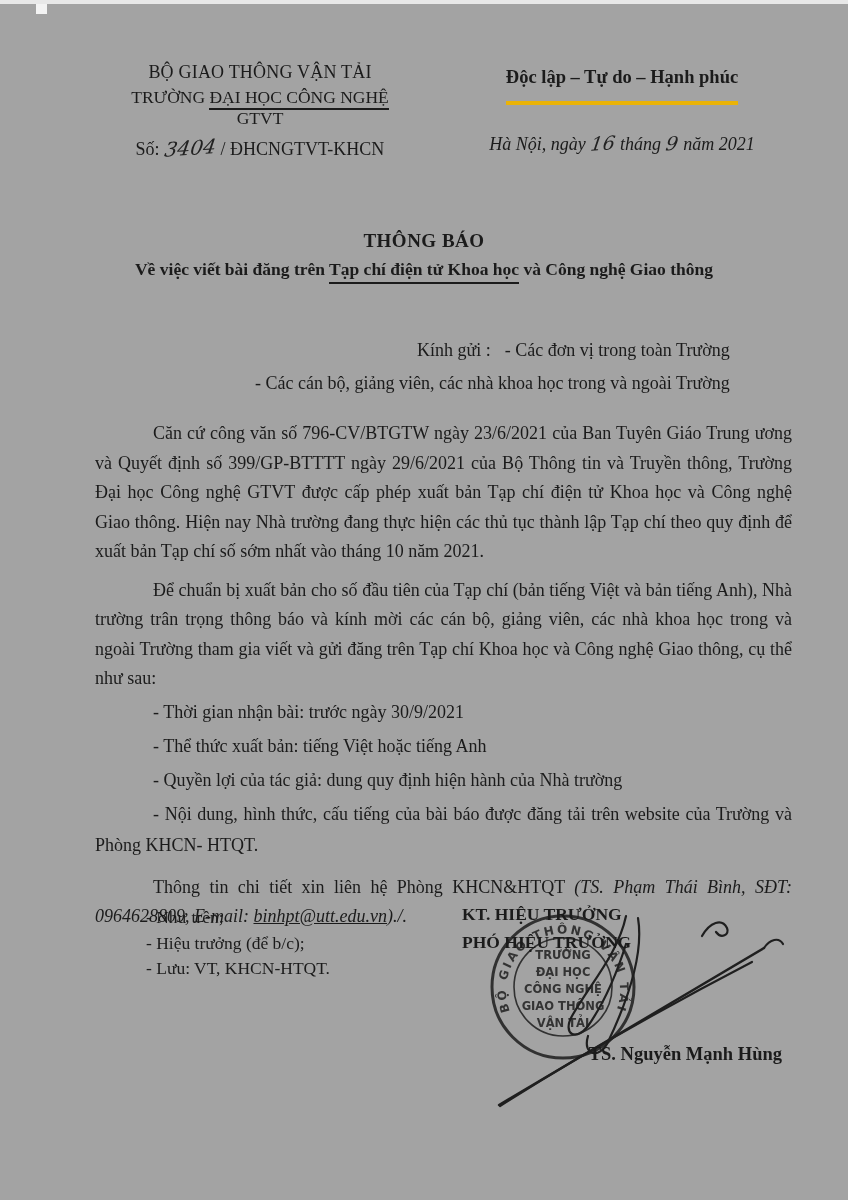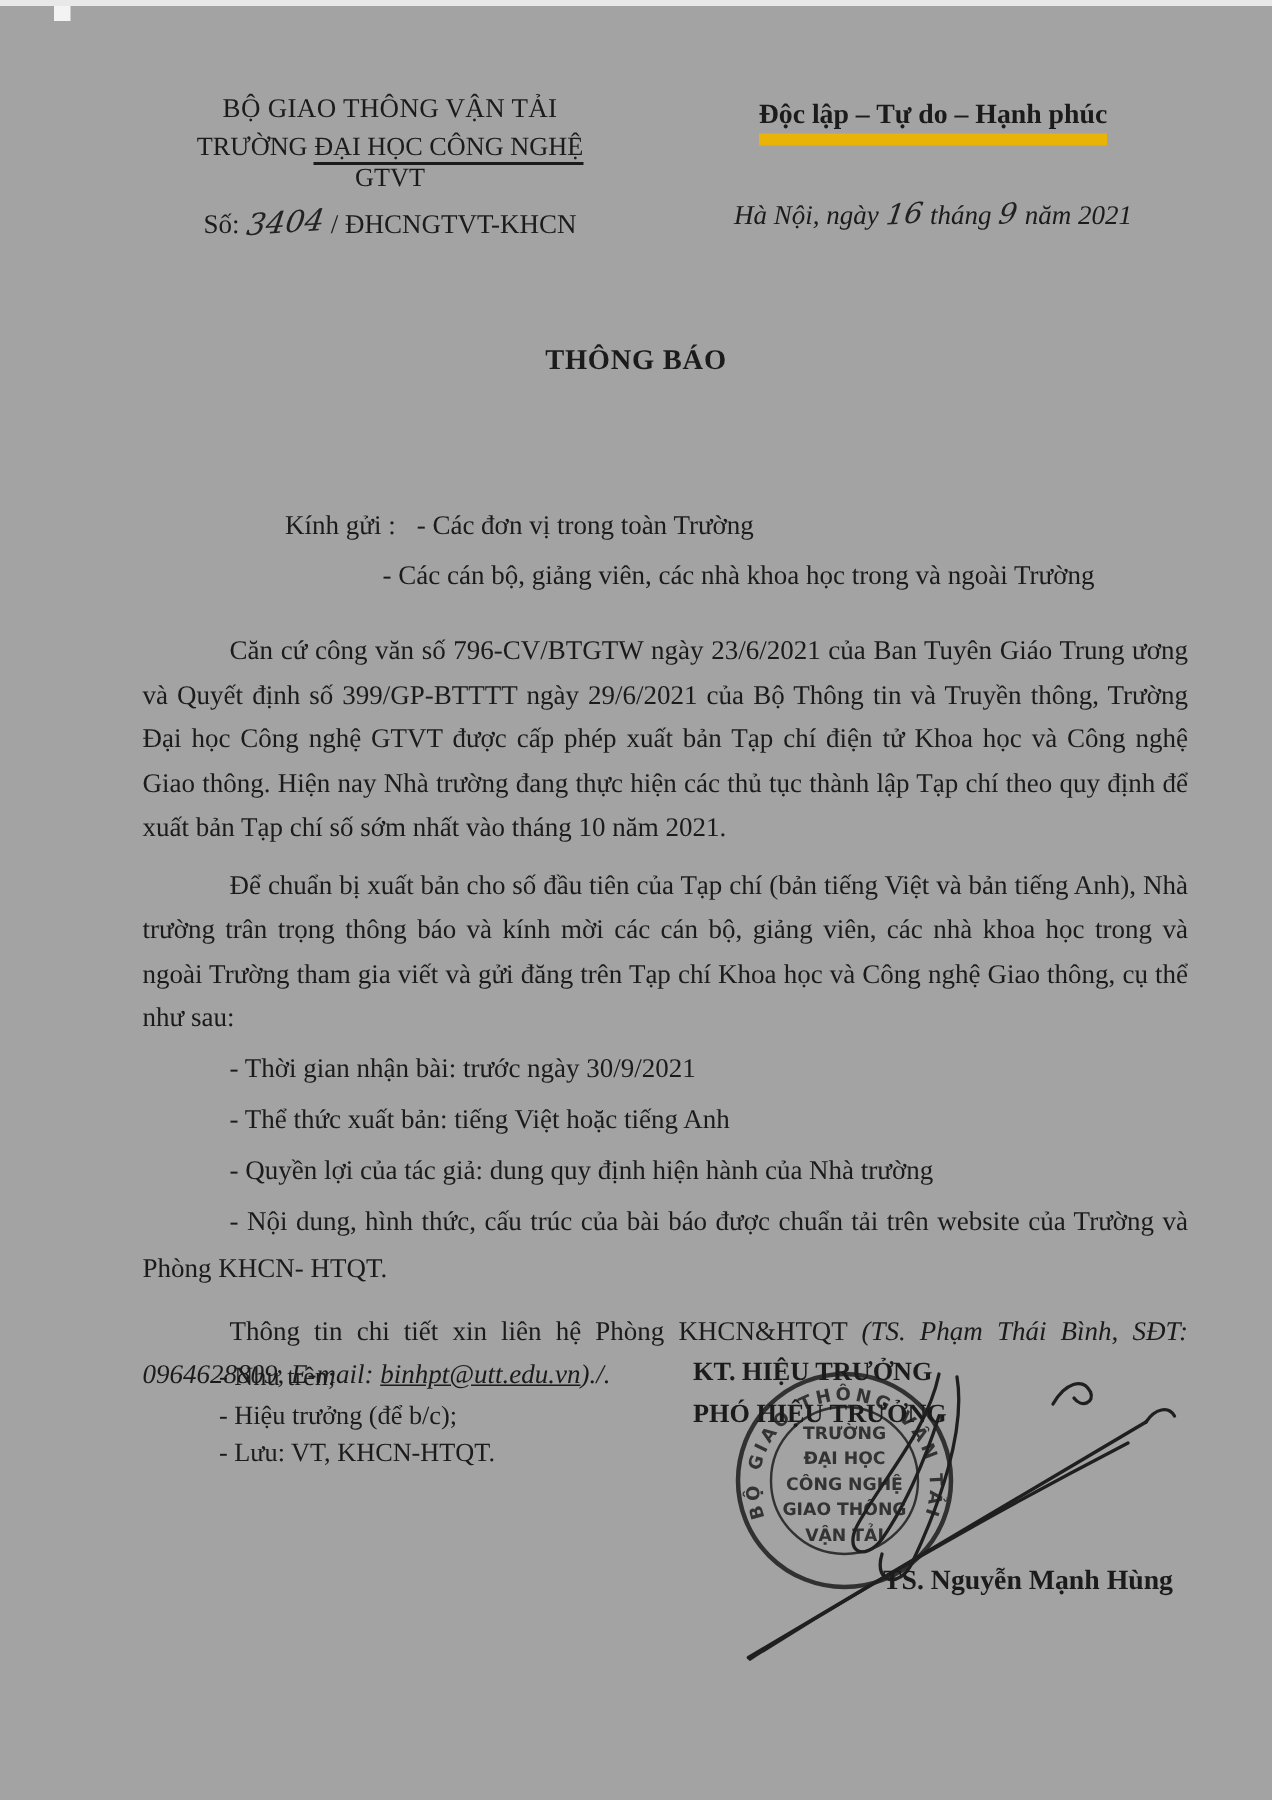--- a/index.html
+++ b/index.html
@@ -14,38 +14,38 @@
   
   .hdr-left{position:absolute;left:110px;top:58px;width:300px;text-align:center;}
   .hdr-left .l1{font-size:18px;letter-spacing:.2px;}
   .hdr-left .l2{font-size:17.5px;font-weight:normal;margin-top:4px;}
   .hdr-left .l2 .u-school{border-bottom:2px solid #1b1b1b;padding-bottom:1px;}
   .hdr-left .l3{font-size:18px;margin-top:7px;}
 
   .hdr-right{position:absolute;left:438px;top:58px;width:368px;text-align:center;}
   .hdr-right .l1{font-size:17px;font-weight:bold;}
   .hdr-right .l2{font-size:18.5px;font-weight:bold;margin-top:5px;}
-  .hdr-right .l2 span{border-bottom:8px solid #eab308;padding-bottom:2px;}
+  .hdr-right .l2 span{border-bottom:4px solid #eab308;padding-bottom:14px;}
   .hdr-right .date{font-size:18px;font-style:italic;margin-top:44px;white-space:nowrap;}
 
   .hand{
     display:inline-block;font-family:"DejaVu Serif",serif;font-style:italic;
     font-size:20px;transform:skewX(-12deg) rotate(-4deg);margin:0 5px;color:#222;
   }
   .hand.small{font-size:19px;}
 
   
   .title-block{position:absolute;left:0;top:226px;width:848px;text-align:center;}
   .doc-title{font-size:19px;font-weight:bold;letter-spacing:.5px;}
   .doc-subtitle{font-size:17.5px;font-weight:bold;margin-top:7px;}
   .doc-subtitle .u{border-bottom:2px solid #1b1b1b;padding-bottom:3px;}
 
   
   .salutation{position:absolute;left:190px;top:330px;font-size:18px;line-height:33px;}
-  .salutation .row1{white-space:nowrap;}
+  .salutation .row1{white-space:nowrap;text-align:right;}
   .salutation .label{margin-right:14px;}
   .salutation .row2{margin-left:65px;white-space:nowrap;}
 
   
   .body{position:absolute;left:95px;top:415px;width:697px;font-size:18px;
         line-height:29.5px;text-align:justify;}
   .body p{margin:0;text-indent:58px;}
   .body p.para2{margin-top:9px;}
   .body p.bullet{margin-top:3px;line-height:31px;}
   .body p.contact{margin-top:12px;}
@@ -83,34 +83,35 @@
     <div class="l3"><span>Số:</span><span class="hand">3404</span><span>/ ĐHCNGTVT-KHCN</span></div>
   </div>
 
   <div class="hdr-right">
     <div class="l2"><span>Độc lập – Tự do – Hạnh phúc</span></div>
     <div class="date"><span>Hà Nội, ngày</span><span class="hand small">16</span><span>tháng</span><span class="hand small">9</span><span>năm 2021</span></div>
   </div>
 
   <div class="title-block">
     <div class="doc-title">THÔNG BÁO</div>
+    <div class="doc-subtitle"><span>Về việc viết bài đăng trên </span><span class="u">Tạp chí điện tử Khoa học</span><span> và Công nghệ Giao thông</span></div>
   </div>
 
   <div class="salutation">
     <div class="row1"><span class="label">Kính gửi :</span><span>- Các đơn vị trong toàn Trường</span></div>
     <div class="row2">- Các cán bộ, giảng viên, các nhà khoa học trong và ngoài Trường</div>
   </div>
 
   <div class="body">
     <p>Căn cứ công văn số 796-CV/BTGTW ngày 23/6/2021 của Ban Tuyên Giáo Trung ương và Quyết định số 399/GP-BTTTT ngày 29/6/2021 của Bộ Thông tin và Truyền thông, Trường Đại học Công nghệ GTVT được cấp phép xuất bản Tạp chí điện tử Khoa học và Công nghệ Giao thông. Hiện nay Nhà trường đang thực hiện các thủ tục thành lập Tạp chí theo quy định để xuất bản Tạp chí số sớm nhất vào tháng 10 năm 2021.</p>
     <p class="para2">Để chuẩn bị xuất bản cho số đầu tiên của Tạp chí (bản tiếng Việt và bản tiếng Anh), Nhà trường trân trọng thông báo và kính mời các cán bộ, giảng viên, các nhà khoa học trong và ngoài Trường tham gia viết và gửi đăng trên Tạp chí Khoa học và Công nghệ Giao thông, cụ thể như sau:</p>
     <p class="bullet">- Thời gian nhận bài: trước ngày 30/9/2021</p>
     <p class="bullet">- Thể thức xuất bản: tiếng Việt hoặc tiếng Anh</p>
     <p class="bullet">- Quyền lợi của tác giả: dung quy định hiện hành của Nhà trường</p>
-    <p class="bullet">- Nội dung, hình thức, cấu trúc của bài báo được chuẩn tải trên website của Trường và Phòng KHCN- HTQT.</p>
+    <p class="bullet">- Nội dung, hình thức, cấu tiếng của bài báo được đăng tải trên website của Trường và Phòng KHCN- HTQT.</p>
     <p class="contact"><span>Thông tin chi tiết xin liên hệ Phòng KHCN&amp;HTQT </span><span class="italic">(TS. Phạm Thái Bình, SĐT: 0964628809, E-mail: </span><span class="email">binhpt@utt.edu.vn</span><span class="italic">)./.</span></p>
   </div>
 
   <div class="recipients">
     <div class="items">
       <div>- Như trên;</div>
       <div>- Hiệu trưởng (để b/c);</div>
       <div>- Lưu: VT, KHCN-HTQT.</div>
     </div>
   </div>

